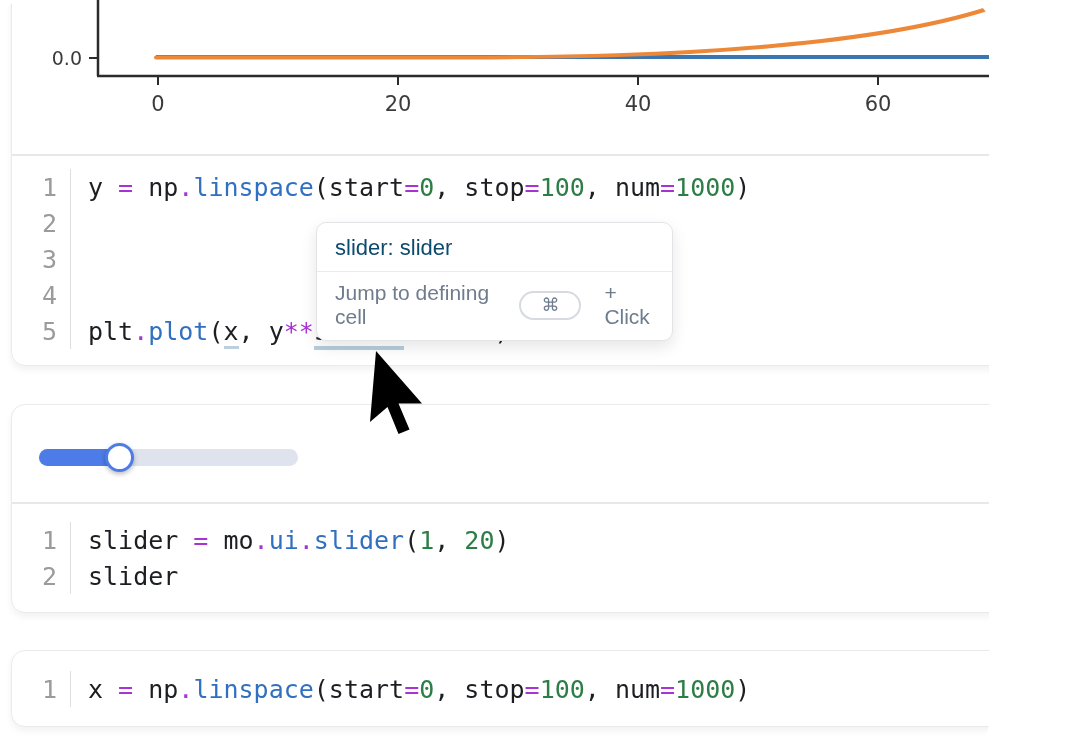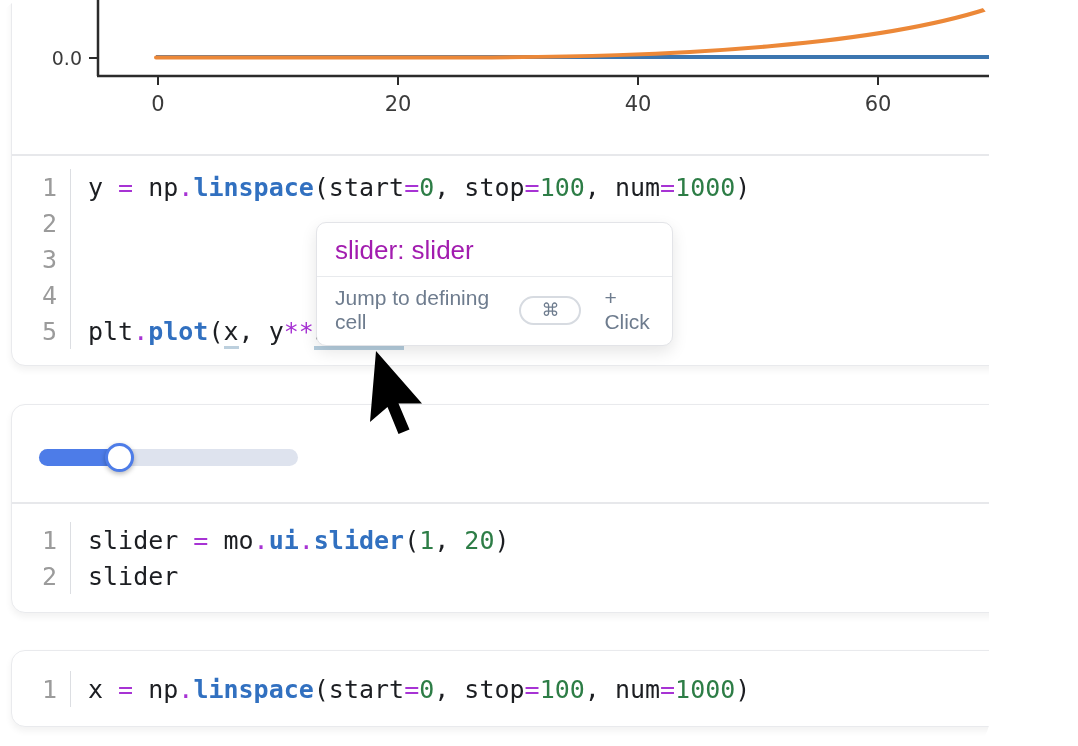--- a/index.html
+++ b/index.html
@@ -18,35 +18,35 @@
   .ed1{padding:13px 0 16px 0;}
   .ed2{padding:18px 0 18px 0;}
   .ed3{padding:20px 0 21px 0;}
   .codeline{display:flex;height:36px;align-items:center;
             font-family:"DejaVu Sans Mono","Liberation Mono",monospace;font-size:25px;}
   .gutter{flex:none;width:59px;text-align:right;padding-right:13px;box-sizing:border-box;
           color:var(--lnum,#9b9b9b);border-right:1.5px solid #dcdee2;align-self:stretch;
           display:flex;align-items:center;justify-content:flex-end;}
   .code{padding-left:17px;white-space:pre;color:var(--def,#1c1e22);}
   .tok.o{color:var(--op,#a733d4);}
-  .tok.f{color:var(--fn,#3170c0);font-weight:bold;}
+  .tok.f{color:var(--fn,#3170c0);}
   .tok.n{color:var(--num,#2d7d46);}
   .tok.u{border-bottom:3px solid #bccfdd;}
   .tok.u2{border-bottom:4px solid #b5cddd;}
   
   .sl-track{position:absolute;left:27px;top:44px;width:259px;height:17px;border-radius:9px;}
   .sl-fill{position:absolute;left:27px;top:44px;height:17px;border-radius:9px;}
   .sl-handle{position:absolute;width:29px;height:29px;border-radius:50%;background:#fff;
              box-sizing:border-box;border:3px solid #4d7ce8;top:38px;
              box-shadow:0 2px 5px rgba(0,0,0,.28);}
   
   .tooltip{position:absolute;left:316px;top:222px;width:357px;background:#fff;
            border:1.5px solid #e3e4e8;border-radius:10px;z-index:20;
            box-shadow:0 6px 16px rgba(0,0,0,.10);box-sizing:border-box;}
-  .tt-title{padding:12px 18px 10px 18px;font-size:26px;color:#a21caf;
+  .tt-title{padding:12px 18px 10px 18px;font-size:22px;color:#0c4a6e;
             border-bottom:1.5px solid #e8eaed;}
   .tt-row{padding:9px 14px 11px 18px;display:flex;align-items:center;gap:23px;
           font-size:21px;color:#6e7c8e;}
   .kbd-pill{display:inline-flex;align-items:center;justify-content:center;
             border:2px solid #d7dbe1;border-radius:15px;min-width:32px;height:25px;
             padding:0 13px;font-size:18px;color:#6e7c8e;background:#fff;}
   .cursor{position:absolute;left:370px;top:351px;z-index:30;}
   svg text{font-family:"DejaVu Sans","Liberation Sans",sans-serif;}
 </style>
 </head>

